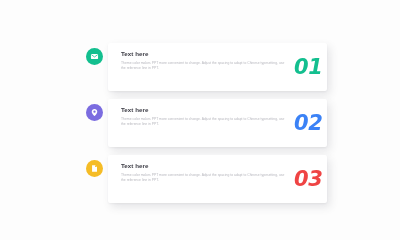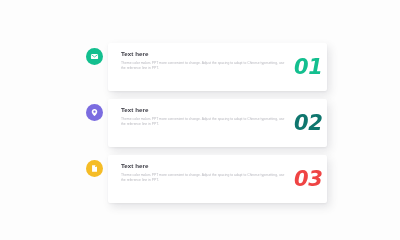--- a/index.html
+++ b/index.html
@@ -152,21 +152,21 @@
         <path d="M12 2.6c-4.1 0-7.4 3.3-7.4 7.4 0 5.3 7.4 11.4 7.4 11.4s7.4-6.1 7.4-11.4c0-4.1-3.3-7.4-7.4-7.4z" fill="#ffffff"></path>
         <circle cx="12" cy="9.8" r="3.1" fill="#7b6ce0" id="pin2fill"></circle>
       </svg>
     </div>
 
     <div class="card-body">
       <div class="card-title" style="color: rgb(61, 61, 70);">Text here</div>
       <div class="card-text" style="color: rgb(182, 182, 189);">Theme color makes PPT more convenient to change. Adjust the spacing to adapt to Chinese typesetting, use the reference line in PPT.</div>
     </div>
 
-    <div class="numeral" id="num2" style="color: #0f766e;">02</div>
+    <div class="numeral" id="num2" style="color: #3b82f6;">02</div>
   </div>
 
   <div class="row r3">
     <div class="card" style="background: rgb(255, 255, 255);"></div>
 
     <div class="badge" id="badge3" style="background: rgb(245, 188, 38);">
       <span class="glow" id="glow3" style="background: radial-gradient(circle, rgba(245, 188, 38, 0.18) 0%, rgba(255, 255, 255, 0) 68%);"></span>
       <svg width="9" height="9" viewBox="0 0 24 24">
         <path d="M5.5 3.2h8.2l5 5v12.6H5.5z" fill="#ffffff"></path>
         <path d="M13.6 3.4v4.9h4.8z" fill="#f5bc26" id="doc3fill"></path>

